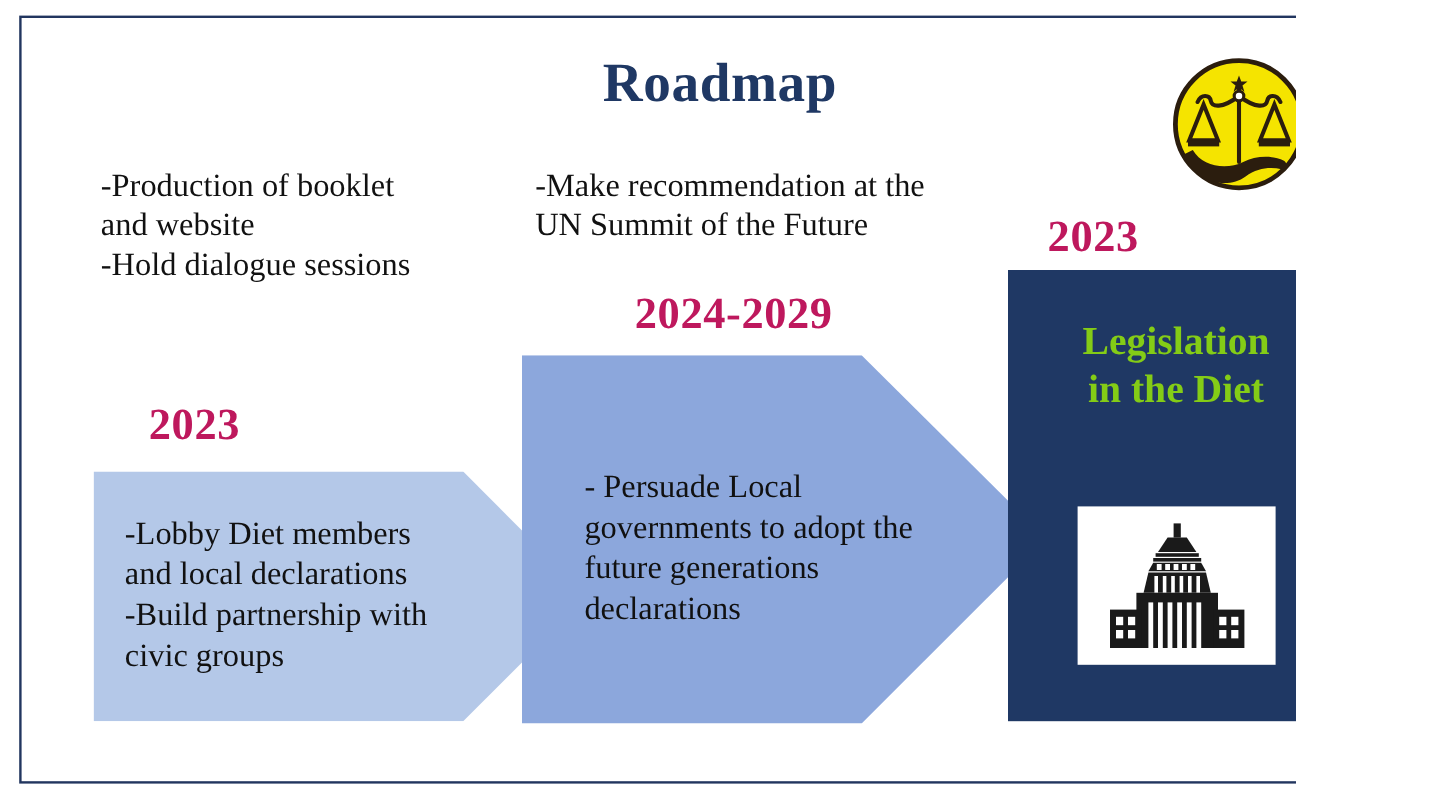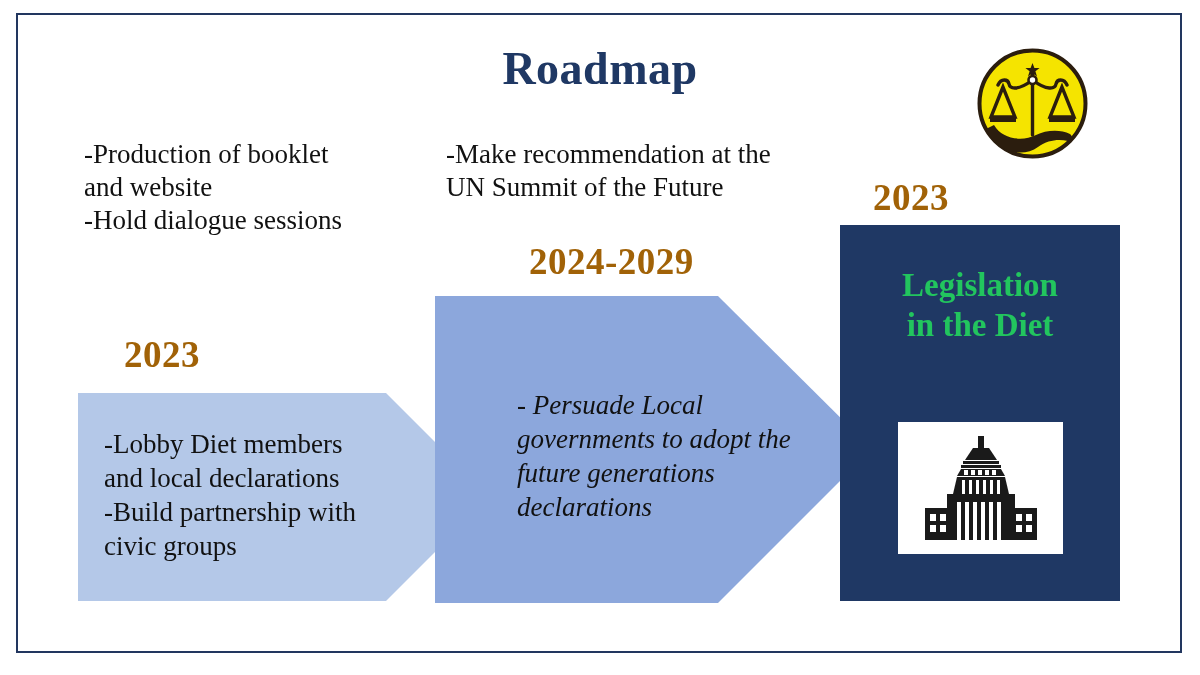--- a/index.html
+++ b/index.html
@@ -5,21 +5,21 @@
   html, body {
     margin: 0;
     padding: 0;
     background: #ffffff;
   }
   body {
     font-family: "Liberation Serif", serif;
   }
   #slide {
     position: relative;
-    width: 1200px;
+    width: 1080px;
     height: 675px;
     background: #ffffff;
     overflow: hidden;
   }
   #slide-frame {
     position: absolute;
     left: 16px;
     top: 13px;
     width: 1166px;
     height: 640px;
@@ -49,21 +49,21 @@
     white-space: pre-line;
   }
   #note-left   { left: 84px;  top: 138px; width: 360px; }
   #note-middle { left: 446px; top: 138px; width: 400px; }
 
   .year {
     position: absolute;
     font-family: "Liberation Serif", serif;
     font-weight: bold;
     font-size: 37px;
-    color: #a16207;
+    color: #be185d;
     letter-spacing: 0.5px;
   }
   #year-phase1 { left: 124px; top: 333px; }
   #year-phase2 { left: 481px; top: 240px; margin-left: 48px; }
   #year-phase3 { left: 873px; top: 176px; }
 
   .arrow-wrap { position: absolute; }
   .arrow-svg  { display: block; }
 
   #arrow-1 { left: 78px;  top: 393px; width: 412px; height: 208px; }
@@ -71,41 +71,41 @@
 
   .arrow-text {
     position: absolute;
     font-family: "Liberation Serif", serif;
     font-size: 27px;
     line-height: 1.26;
     color: #111111;
     white-space: pre-line;
   }
   #arrow-1-text { left: 104px; top: 427px; width: 300px; }
-  #arrow-2-text { left: 517px; top: 388px; width: 320px; font-style: italic; }
+  #arrow-2-text { left: 487px; top: 388px; width: 320px; }
 
   #final-panel {
     position: absolute;
     left: 840px;
     top: 225px;
     width: 280px;
     height: 376px;
     background: #1f3864;
   }
   #final-title {
     position: absolute;
     left: 0;
     top: 40px;
     width: 280px;
     text-align: center;
     font-family: "Liberation Serif", serif;
     font-weight: bold;
     font-size: 33px;
     line-height: 1.22;
-    color: #22c55e;
+    color: #84cc16;
     white-space: pre-line;
   }
   #diet-icon-box {
     position: absolute;
     left: 58px;
     top: 197px;
     width: 165px;
     height: 132px;
     background: #ffffff;
     display: flex;

